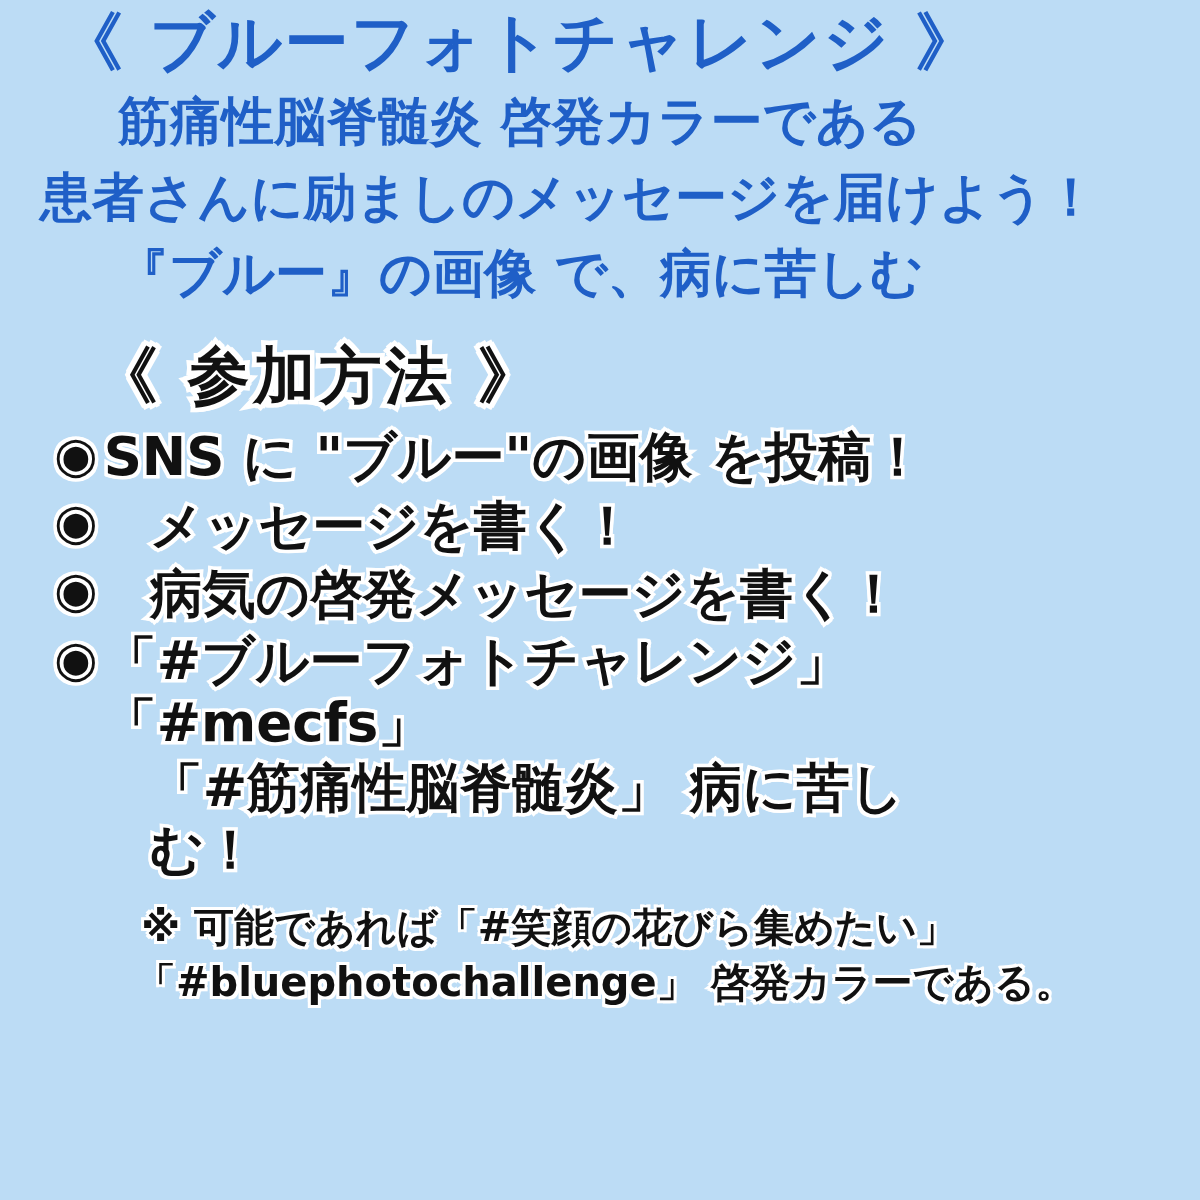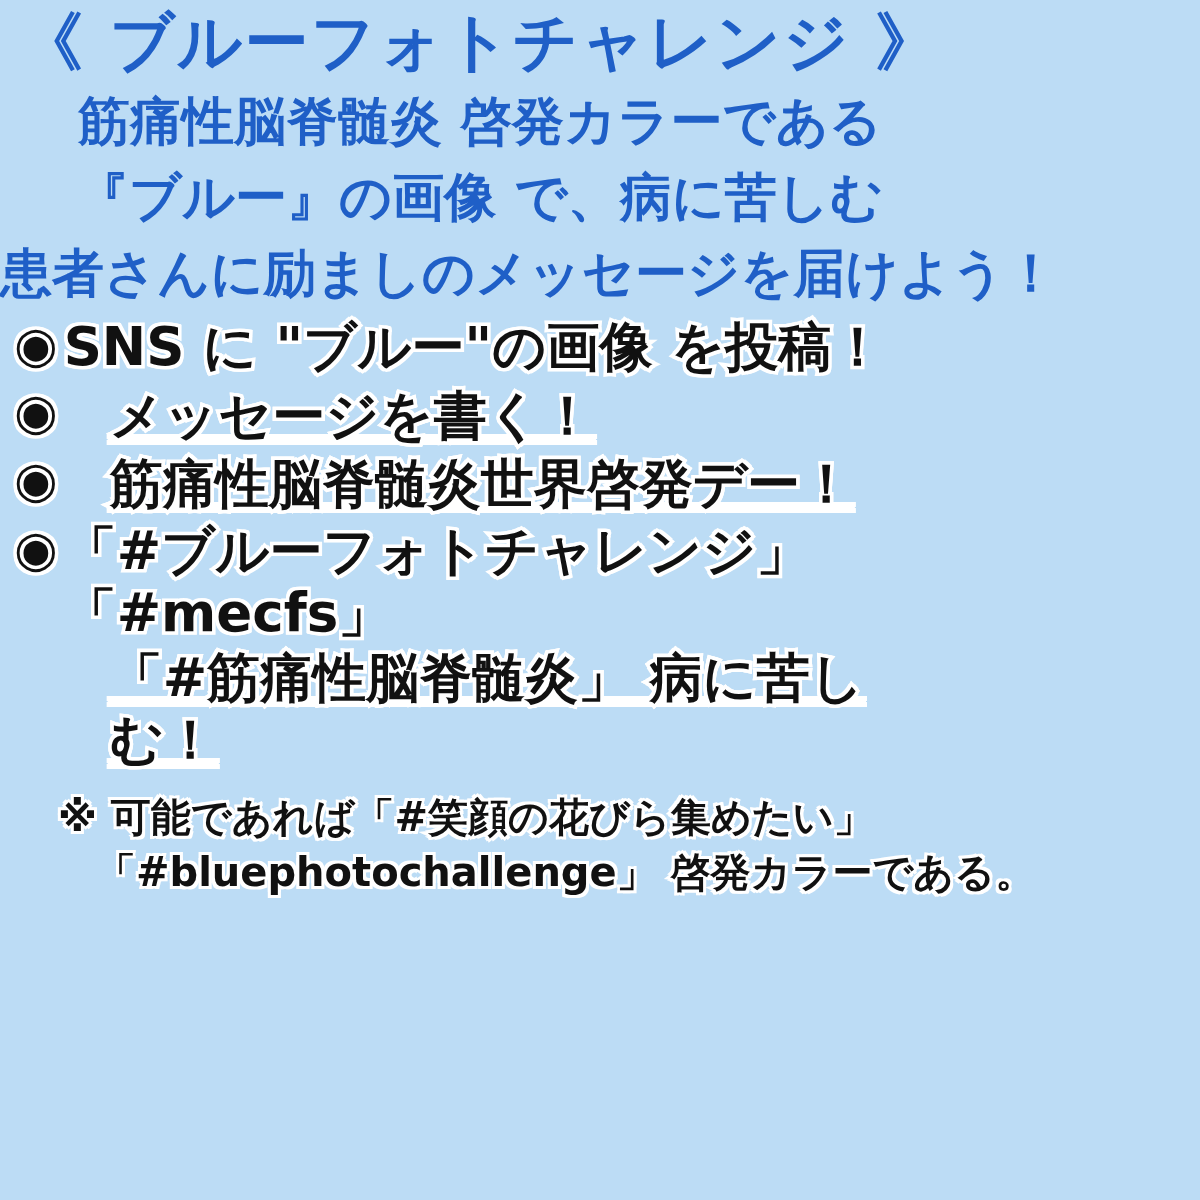--- a/index.html
+++ b/index.html
@@ -12,20 +12,21 @@
     background: #bcdcf5;
     font-family: "DejaVu Sans", "Liberation Sans", sans-serif;
     overflow: hidden;
     position: relative;
   }
   .poster {
     width: 960px;
     height: 1200px;
     box-sizing: border-box;
     position: relative;
+    margin-left: 40px;
   }
 
   
   .header {
     padding-top: 6px;
     text-align: center;
   }
   .title {
     color: #1f5fc7;
     font-size: 64px;
@@ -83,75 +84,76 @@
     font-size: 50px;
     line-height: 1.18;
   }
   .step-text {
     flex: 1 1 auto;
   }
   .step-text .line2 {
     display: block;
     margin-left: 46px;
     margin-top: 2px;
-    text-decoration: underline;
   }
 
   
   .footnote {
     margin: 18px 0 0 0;
     padding-left: 58px;
     color: #111111;
     font-size: 40px;
     font-weight: bold;
     line-height: 1.38;
     -webkit-text-stroke: 5px #ffffff;
     paint-order: stroke fill;
     text-shadow:
       2px 0 0 #fff, -2px 0 0 #fff, 0 2px 0 #fff, 0 -2px 0 #fff,
       3px 3px 0 #fff, -3px 3px 0 #fff, 3px -3px 0 #fff, -3px -3px 0 #fff;
   }
   .footnote .fline {
     display: block;
     white-space: nowrap;
+    text-align: center;
   }
   .footnote .fline.indent {
     padding-left: 38px;
   }
 </style>
 </head>
 <body style="background: rgb(188, 220, 245);">
 
 <div class="poster">
 
   <div class="header">
     <div class="title">《 ブルーフォトチャレンジ 》</div>
     <div class="subtitle">筋痛性脳脊髄炎 啓発カラーである</div>
+    <div class="subtitle">患者さんに励ましのメッセージを届けよう！</div>
     <div class="subtitle">『ブルー』の画像 で、病に苦しむ</div>
-    <div class="subtitle">患者さんに励ましのメッセージを届けよう！</div>
   </div>
 
+  <div class="section-heading">《 参加方法 》</div>
 
   <ul class="steps">
     <li class="step">
       <span class="bullet">◉</span>
       <span class="step-text">
         <span>SNS に "ブルー"の画像 を投稿！</span>
       </span>
     </li>
     <li class="step">
       <span class="bullet">◉</span>
       <span class="step-text">
         <span class="line2">メッセージを書く！</span>
       </span>
     </li>
     <li class="step">
       <span class="bullet">◉</span>
       <span class="step-text">
-        <span class="line2">筋痛性脳脊髄炎世界啓発デー！</span>
+        <span class="line2">病気の啓発メッセージを書く！</span>
       </span>
     </li>
     <li class="step">
       <span class="bullet">◉</span>
       <span class="step-text">
         <span>「#ブルーフォトチャレンジ」 「#mecfs」</span>
         <span class="line2">「#筋痛性脳脊髄炎」 病に苦しむ！</span>
       </span>
     </li>
   </ul>

